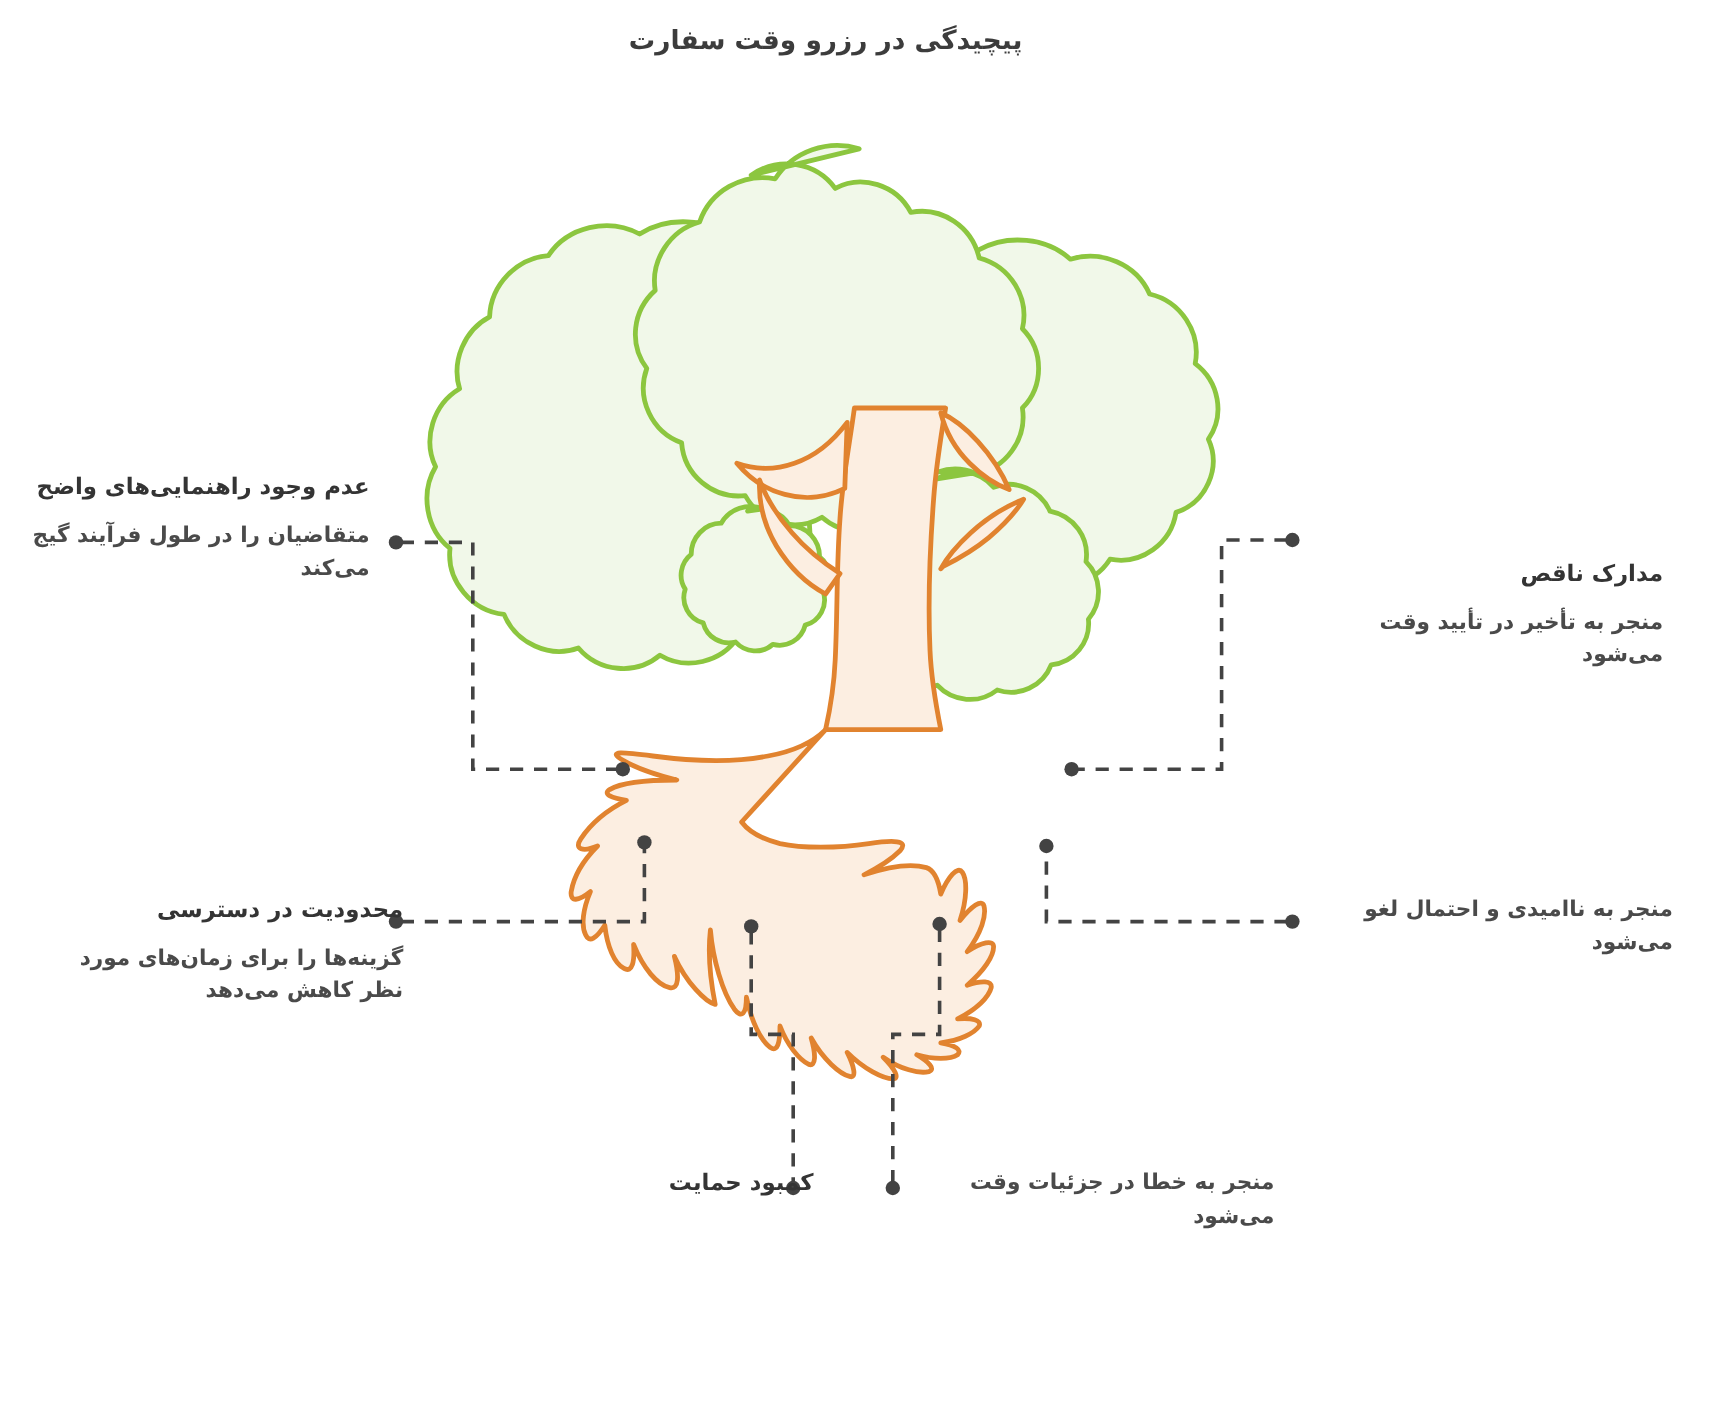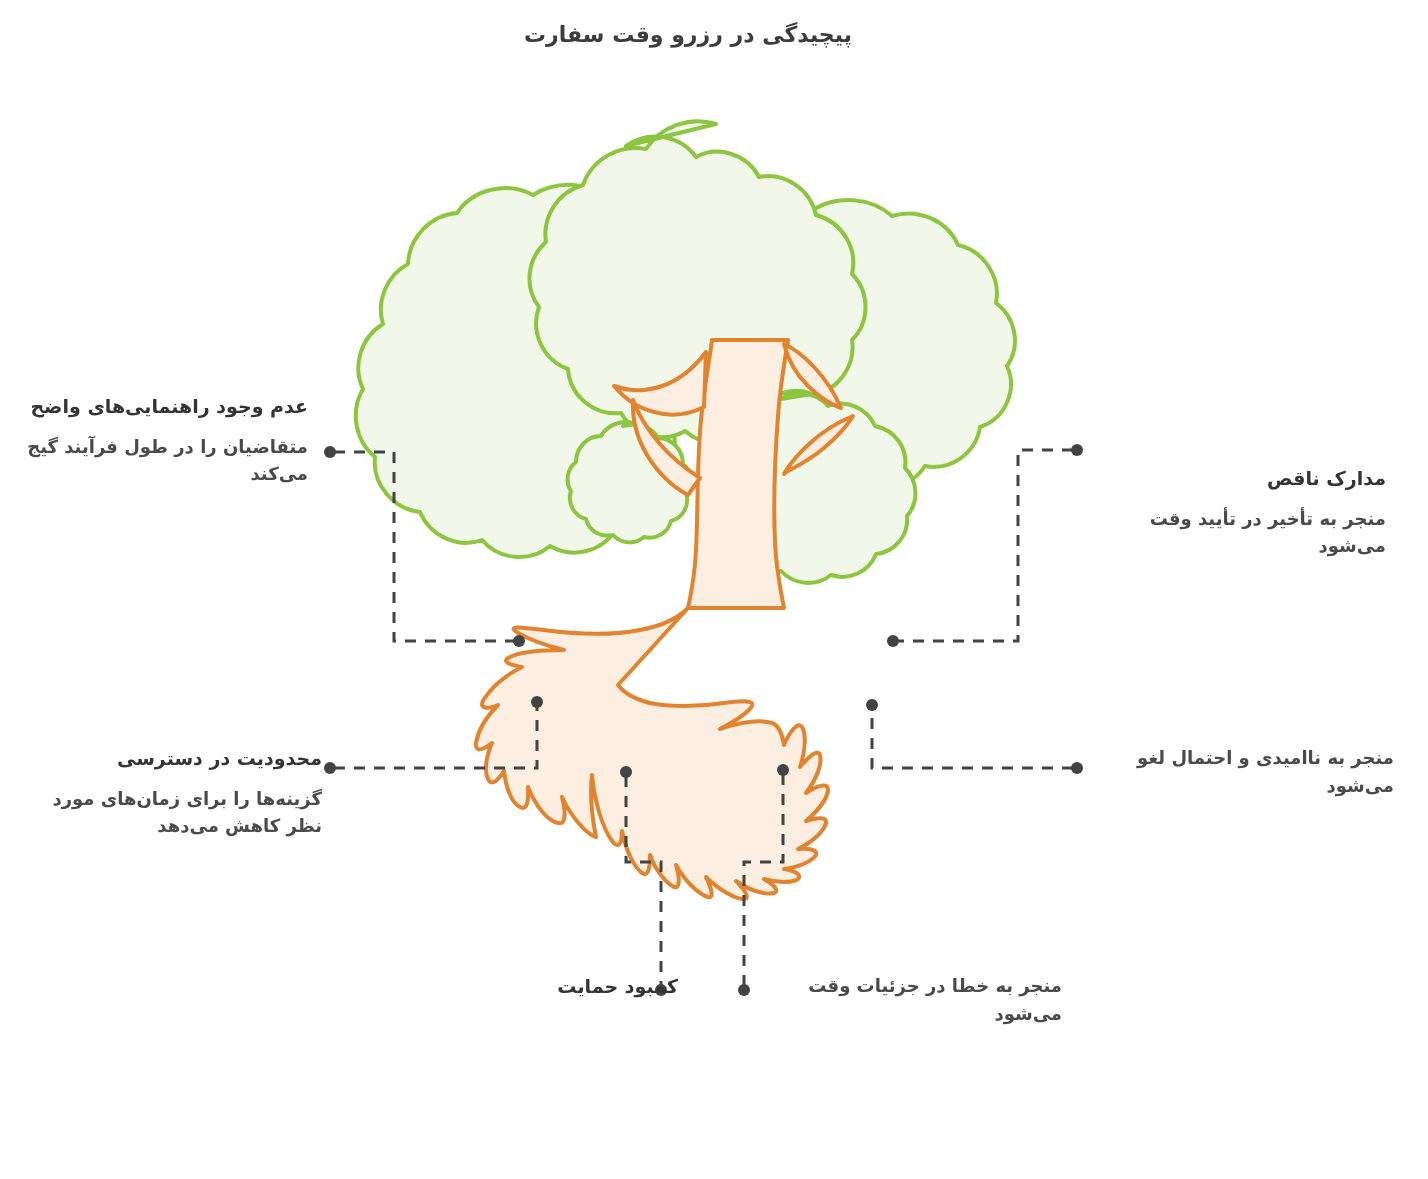--- a/index.html
+++ b/index.html
@@ -58,21 +58,21 @@
     font-weight: bold;
     color: #4a4a4a;
     line-height: 1.55;
   }
 
   .lb-right  { text-align: right; }
 
   
   #lbl-unclear-guidance { left: 16px;   top: 392px;  width: 292px; }
   #lbl-incomplete-docs  { left: 1086px; top: 432px;  width: 300px; margin-top: 32px; }
-  #lbl-limited-access   { left: 30px;   top: 744px;  width: 292px; }
+  #lbl-limited-access   { left: 44px;   top: 744px;  width: 292px; }
   #lbl-payment-issues   { left: 1094px; top: 744px;  width: 300px; }
   #lbl-lack-support     { left: 382px;  top: 972px;  width: 296px; }
   #lbl-misunderstanding { left: 762px;  top: 972px;  width: 300px; }
 </style>
 </head>
 <body>
 
 <div class="title">پیچیدگی در رزرو وقت سفارت</div>
 
 <div class="stage">

